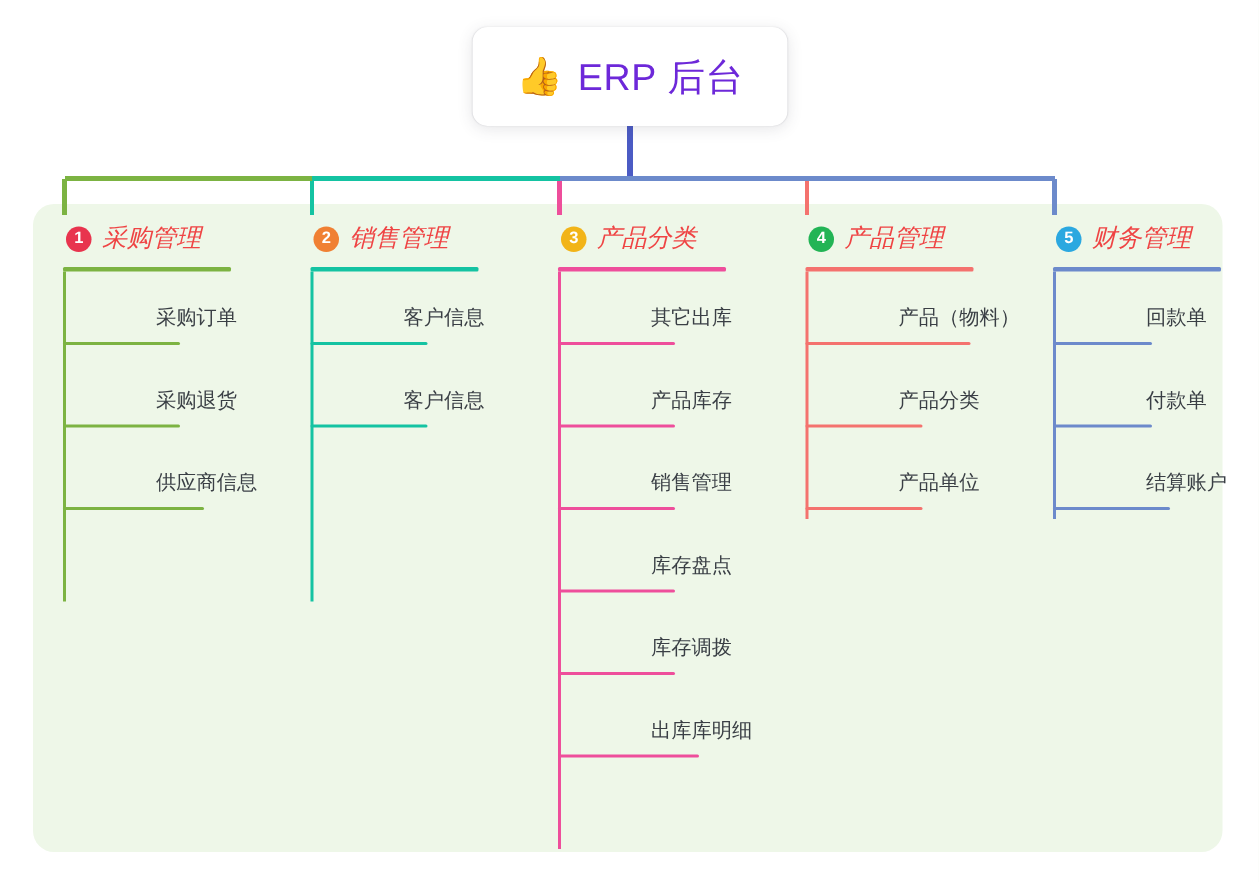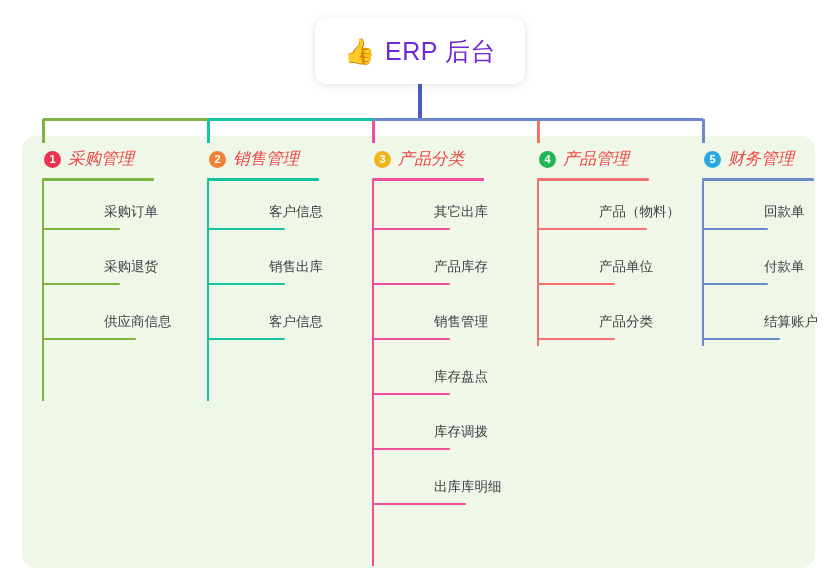--- a/index.html
+++ b/index.html
@@ -189,24 +189,20 @@
           <span class="branch-title">销售管理</span>
         </div>
         <div class="head-rule" style="width: 112px; background: rgb(20, 195, 162); margin-left: 8px;"></div>
         <div class="leaves">
           <div class="spine" style="background: rgb(20, 195, 162); height: 220px;"></div>
           <div class="leaf">
             <span class="leaf-label">客户信息</span>
             <div class="leaf-rule" style="width: 78px; background: rgb(20, 195, 162);"></div>
           </div>
           <div class="leaf">
-            <span class="leaf-label">销售出库</span>
-            <div class="leaf-rule" style="width: 78px; background: rgb(20, 195, 162);"></div>
-          </div>
-          <div class="leaf">
             <span class="leaf-label">客户信息</span>
             <div class="leaf-rule" style="width: 78px; background: rgb(20, 195, 162);"></div>
           </div>
         </div>
       </div>
       <div class="branch" style="left: 364px; width: 150px;">
         <div class="branch-head">
           <span class="badge" style="background: rgb(242, 180, 24);">3</span>
           <span class="branch-title">产品分类</span>
         </div>
@@ -245,27 +241,27 @@
           <span class="branch-title">产品管理</span>
         </div>
         <div class="head-rule" style="width: 112px; background: rgb(244, 114, 110); margin-left: 8px;"></div>
         <div class="leaves">
           <div class="spine" style="background: rgb(244, 114, 110); height: 165px;"></div>
           <div class="leaf">
             <span class="leaf-label">产品（物料）</span>
             <div class="leaf-rule" style="width: 110px; background: rgb(244, 114, 110);"></div>
           </div>
           <div class="leaf">
+            <span class="leaf-label">产品分类</span>
+            <div class="leaf-rule" style="width: 78px; background: rgb(244, 114, 110);"></div>
+          </div>
+          <div class="leaf">
             <span class="leaf-label">产品单位</span>
             <div class="leaf-rule" style="width: 78px; background: rgb(244, 114, 110);"></div>
           </div>
-          <div class="leaf">
-            <span class="leaf-label">产品分类</span>
-            <div class="leaf-rule" style="width: 78px; background: rgb(244, 114, 110);"></div>
-          </div>
         </div>
       </div>
       <div class="branch" style="left: 694px; width: 150px;">
         <div class="branch-head">
           <span class="badge" style="background: rgb(43, 168, 224);">5</span>
           <span class="branch-title">财务管理</span>
         </div>
         <div class="head-rule" style="width: 112px; background: rgb(108, 138, 203); margin-left: 8px;"></div>
         <div class="leaves">
           <div class="spine" style="background: rgb(108, 138, 203); height: 165px;"></div>

